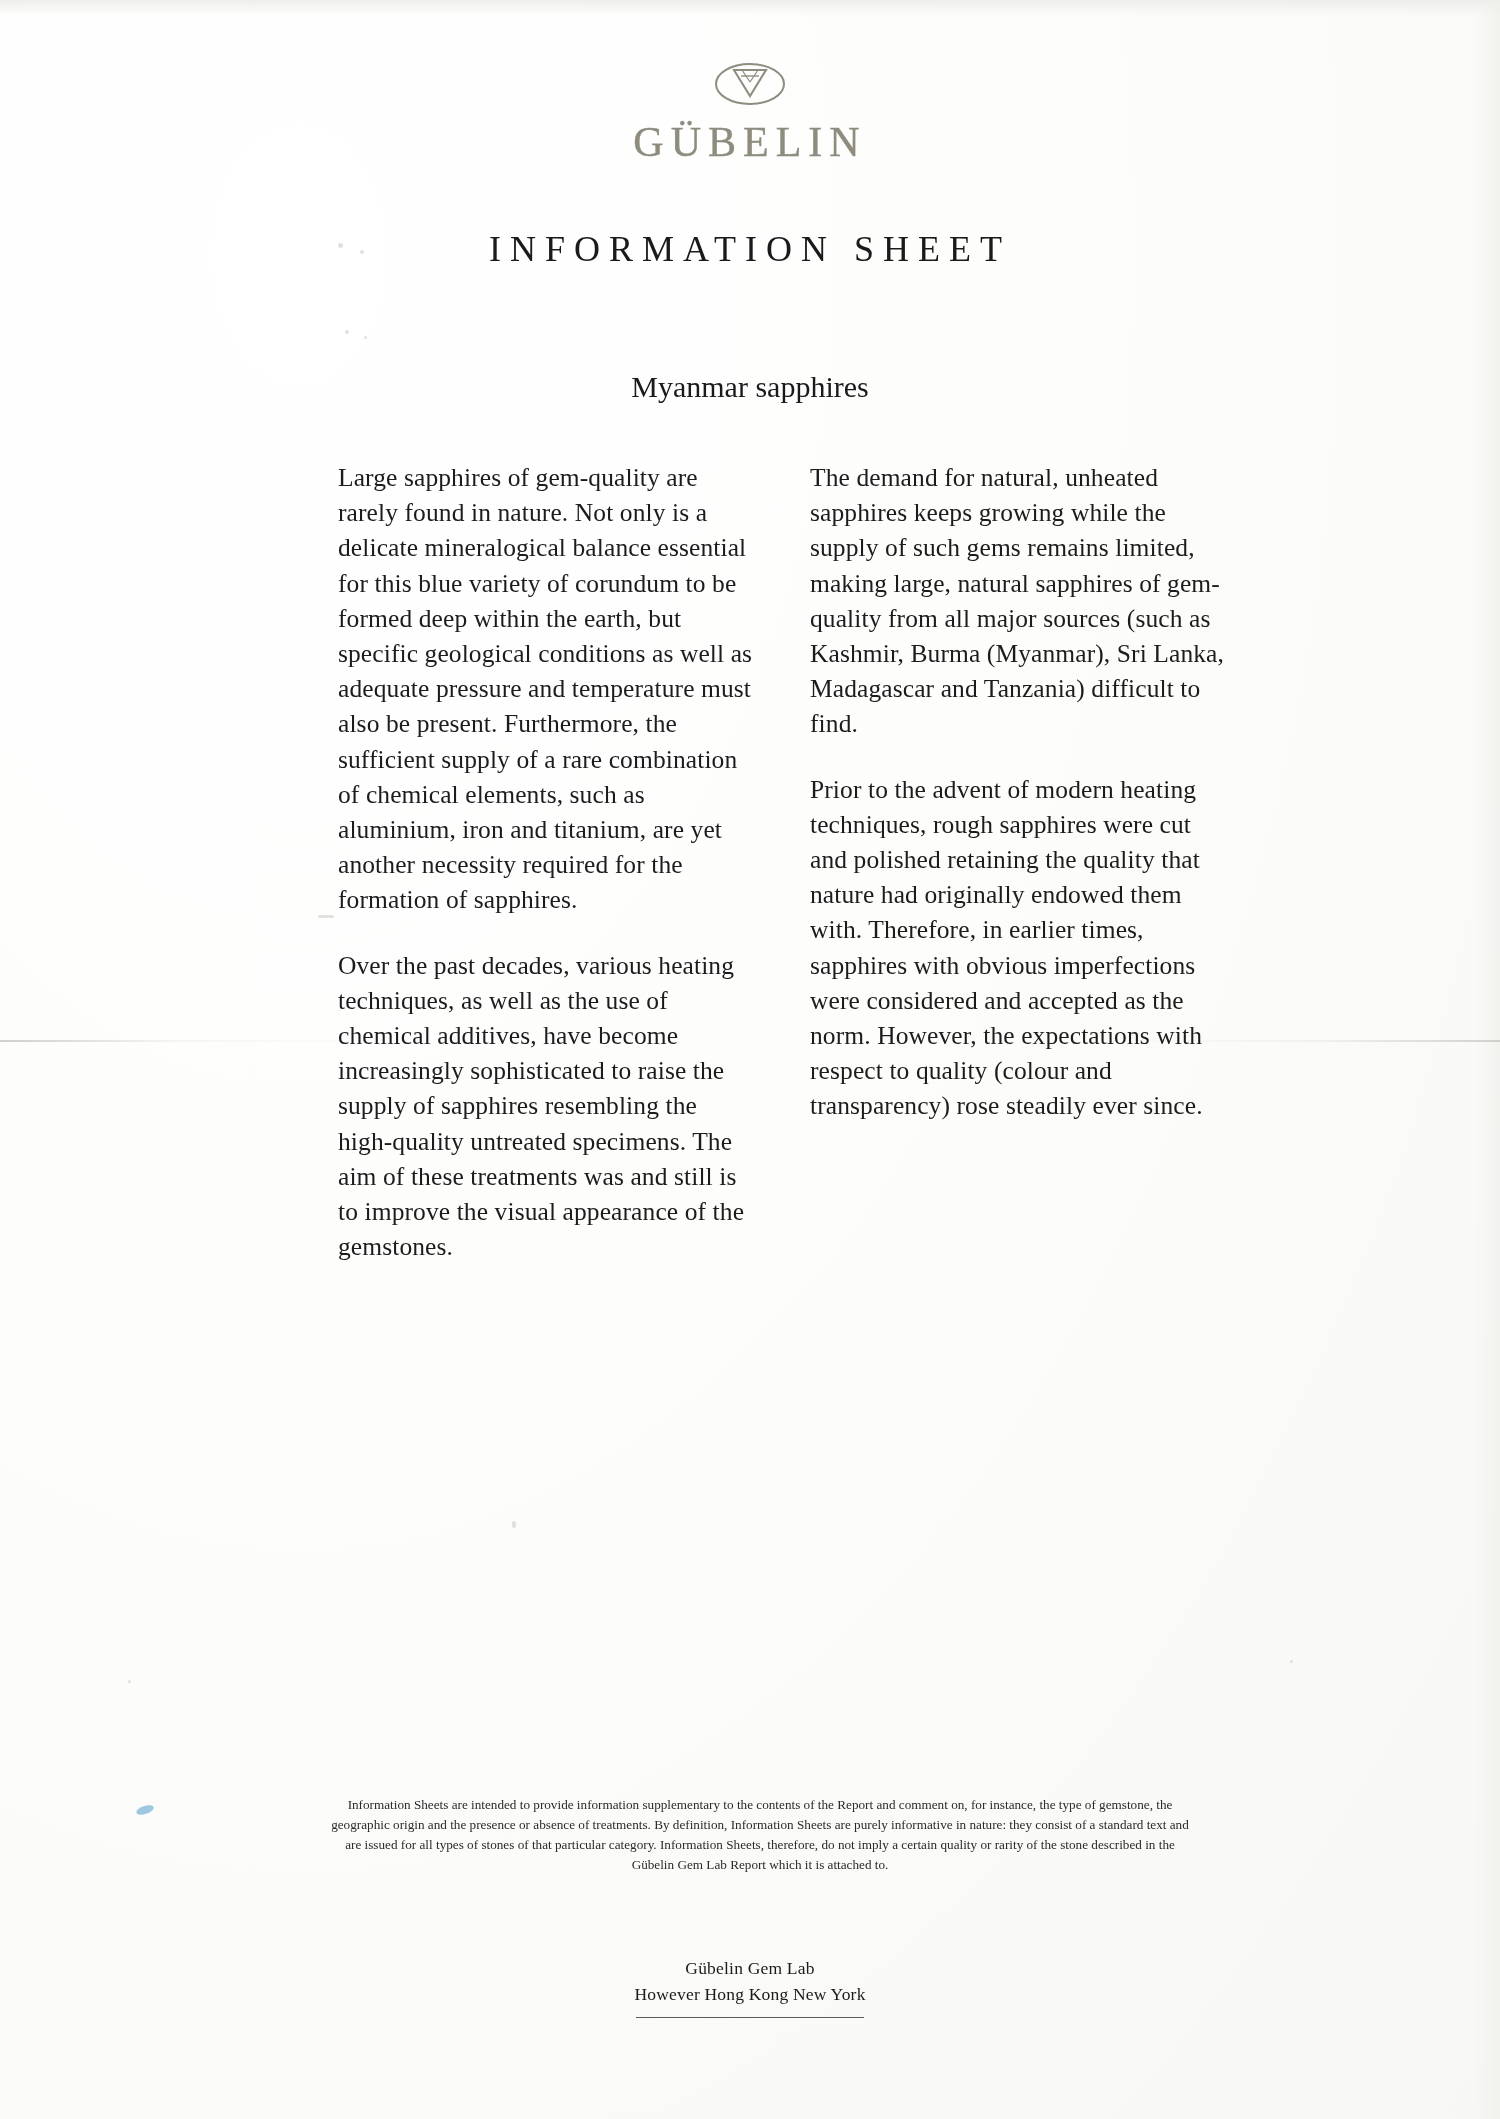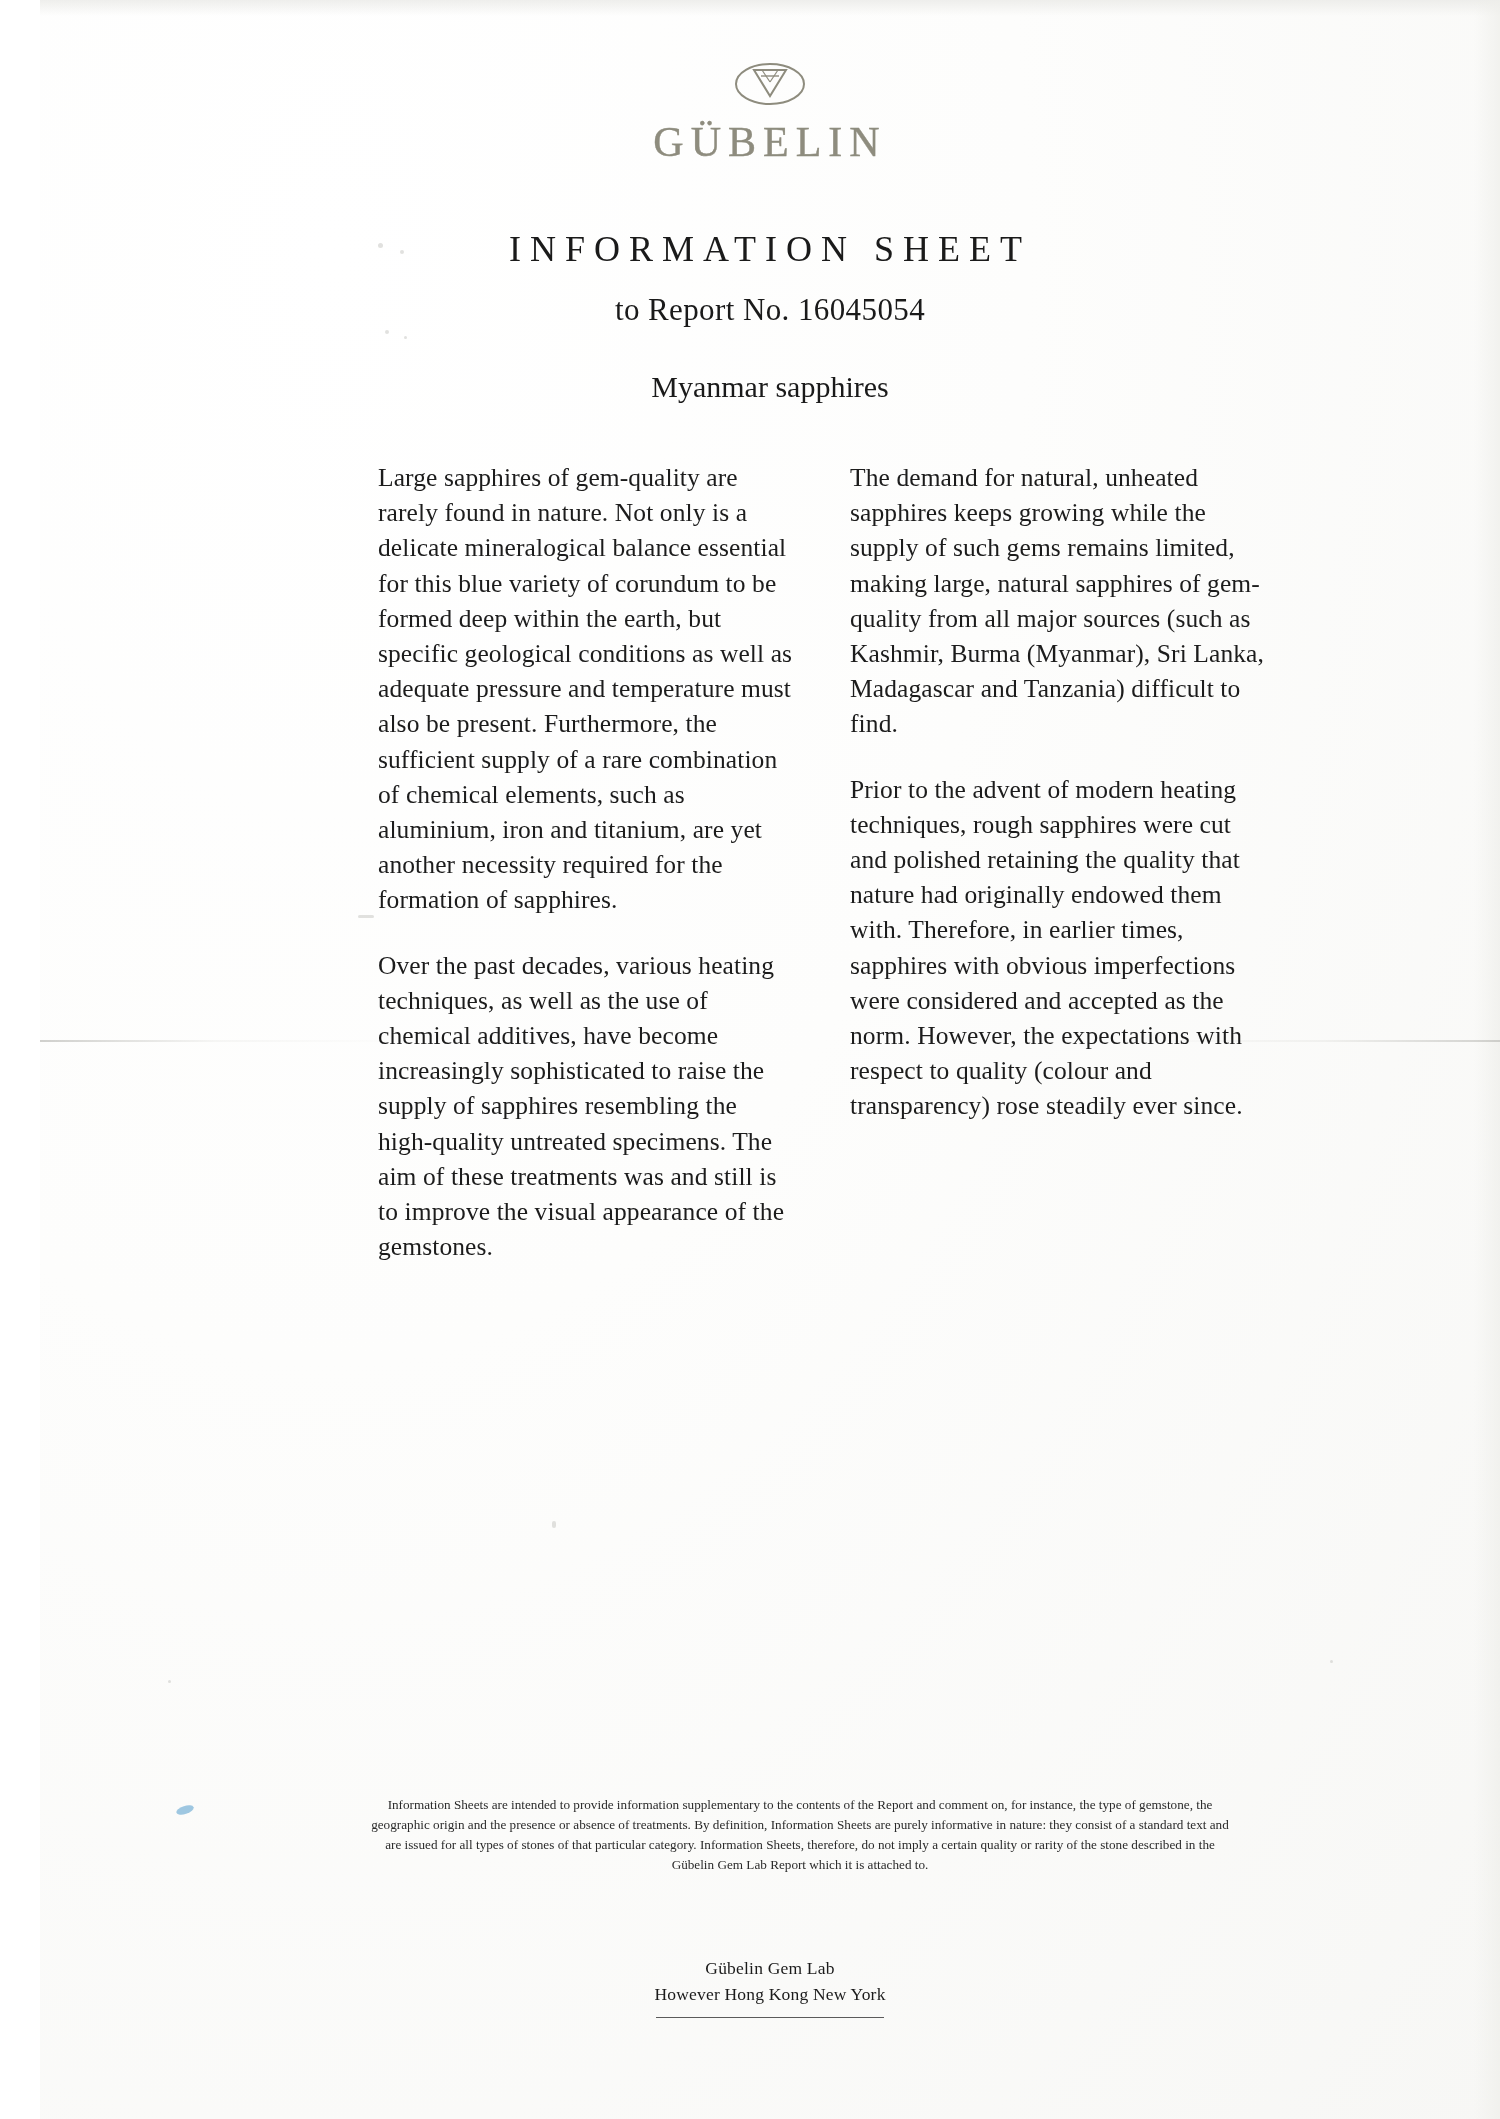--- a/index.html
+++ b/index.html
@@ -13,21 +13,20 @@
     position: relative;
     font-family: "Liberation Serif", serif;
     color: #1b1b1b;
     overflow: hidden;
   }
   .page {
     position: absolute;
     inset: 0;
     background:
       radial-gradient(ellipse at 20% 12%, #ffffff 0%, #fdfdfc 42%, #f7f7f5 100%);
-    margin-left: 40px;
   }
   
   .scan-edge-top {
     position: absolute;
     left: 0; right: 0; top: 0;
     height: 16px;
     background: linear-gradient(to bottom, #e9e9e6 0%, rgba(255,255,255,0) 100%);
     opacity: .75;
   }
   .scan-edge-right {
@@ -197,21 +196,20 @@
         <line x1="20" y1="8" x2="52" y2="8" stroke="#8e8c7e" stroke-width="2"></line>
         <line x1="27" y1="14" x2="45" y2="14" stroke="#8e8c7e" stroke-width="1.4"></line>
         <line x1="28" y1="8" x2="36" y2="20" stroke="#8e8c7e" stroke-width="1.2"></line>
         <line x1="44" y1="8" x2="36" y2="20" stroke="#8e8c7e" stroke-width="1.2"></line>
       </svg>
     </span>
     <div class="logo-word">GÜBELIN</div>
   </div>
 
   <div class="doc-title">INFORMATION SHEET</div>
-  <div class="doc-subtitle">to Report No. 16045054</div>
   <div class="doc-category">Myanmar sapphires</div>
 
   <div class="body-columns">
     <div class="column">
       <p>Large sapphires of gem-quality are rarely found in nature. Not only is a delicate mineralogical balance essential for this blue variety of corundum to be formed deep within the earth, but specific geological conditions as well as adequate pressure and temperature must also be present. Furthermore, the sufficient supply of a rare combination of chemical elements, such as aluminium, iron and titanium, are yet another necessity required for the formation of sapphires.</p>
       <p>Over the past decades, various heating techniques, as well as the use of chemical additives, have become increasingly sophisticated to raise the supply of sapphires resembling the high-quality untreated specimens. The aim of these treatments was and still is to improve the visual appearance of the gemstones.</p>
     </div>
     <div class="column">
       <p>The demand for natural, unheated sapphires keeps growing while the supply of such gems remains limited, making large, natural sapphires of gem-quality from all major sources (such as Kashmir, Burma (Myanmar), Sri Lanka, Madagascar and Tanzania) difficult to find.</p>
       <p>Prior to the advent of modern heating techniques, rough sapphires were cut and polished retaining the quality that nature had originally endowed them with. Therefore, in earlier times, sapphires with obvious imperfections were considered and accepted as the norm. However, the expectations with respect to quality (colour and transparency) rose steadily ever since.</p>

